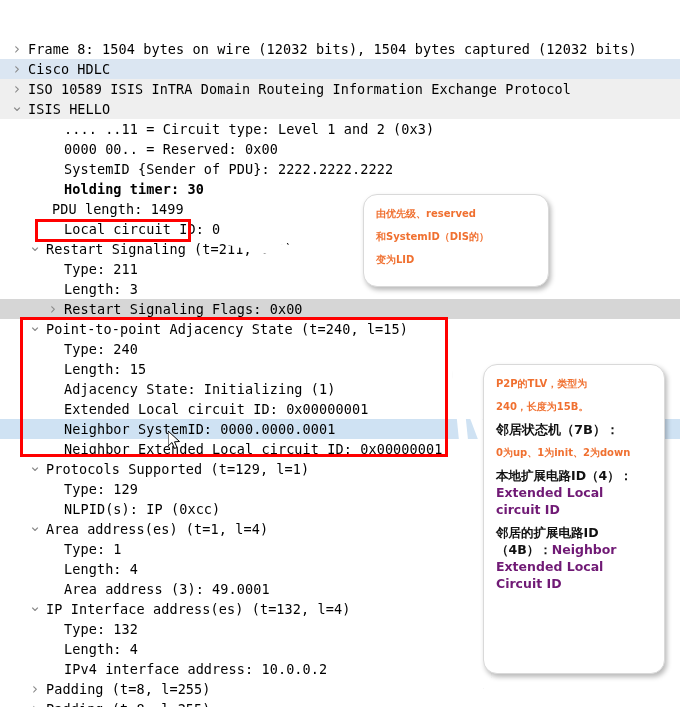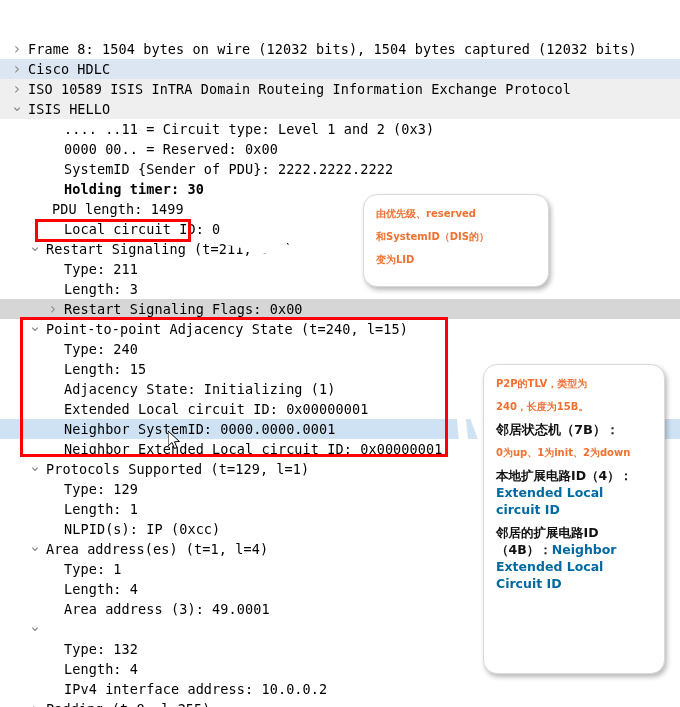--- a/index.html
+++ b/index.html
@@ -60,21 +60,21 @@
     box-sizing:border-box;
     padding:10px 12px;
     font-family:"DejaVu Sans","Liberation Sans",sans-serif;
   }
   .callout p{margin:0 0 6px 0;}
   .callout p:last-child{margin-bottom:0;}
   .c-orange{color:#f07030;font-weight:bold;font-size:10px;line-height:17px;}
   .c-black{color:#111111;font-weight:bold;font-size:13px;line-height:17px;}
   .c-mix{font-size:12.5px;line-height:17px;font-weight:bold;}
   .c-mix .k{color:#111111;}
-  .c-mix .v{color:#0369a1;}
+  .c-mix .v{color:#701a75;}
 
   
   .tail{position:absolute;background:#ffffff;box-shadow:1px 2px 4px rgba(0,0,0,0.30);}
   .tail1b{
     left:186px;top:196px;width:186px;height:44px;
     clip-path:polygon(0% 0%,100% 40%,100% 100%);
   }
   .tail2{
     left:440px;top:300px;width:66px;height:136px;
     clip-path:polygon(0% 0%,14% 0%,100% 100%,78% 100%);
@@ -164,40 +164,38 @@
         <span class="label" style="left: 64px;">Neighbor Extended Local circuit ID: 0x00000001</span>
       </div>
       <div class="row bg-white">
         <span class="twisty open" style="left: 28px;"></span>
         <span class="label" style="left: 46px;">Protocols Supported (t=129, l=1)</span>
       </div>
       <div class="row bg-white">
         <span class="label" style="left: 64px;">Type: 129</span>
       </div>
       <div class="row bg-white">
-        <span class="label" style="left: 64px;">Length: 1</span>
-      </div>
-      <div class="row bg-white">
         <span class="label" style="left: 64px;">NLPID(s): IP (0xcc)</span>
       </div>
       <div class="row bg-white">
         <span class="twisty open" style="left: 28px;"></span>
         <span class="label" style="left: 46px;">Area address(es) (t=1, l=4)</span>
       </div>
       <div class="row bg-white">
         <span class="label" style="left: 64px;">Type: 1</span>
       </div>
       <div class="row bg-white">
         <span class="label" style="left: 64px;">Length: 4</span>
       </div>
       <div class="row bg-white">
         <span class="label" style="left: 64px;">Area address (3): 49.0001</span>
       </div>
       <div class="row bg-white">
         <span class="twisty open" style="left: 28px;"></span>
+        <span class="label" style="left: 46px;">IP Interface address(es) (t=132, l=4)</span>
       </div>
       <div class="row bg-white">
         <span class="label" style="left: 64px;">Type: 132</span>
       </div>
       <div class="row bg-white">
         <span class="label" style="left: 64px;">Length: 4</span>
       </div>
       <div class="row bg-white">
         <span class="label" style="left: 64px;">IPv4 interface address: 10.0.0.2</span>
       </div>

